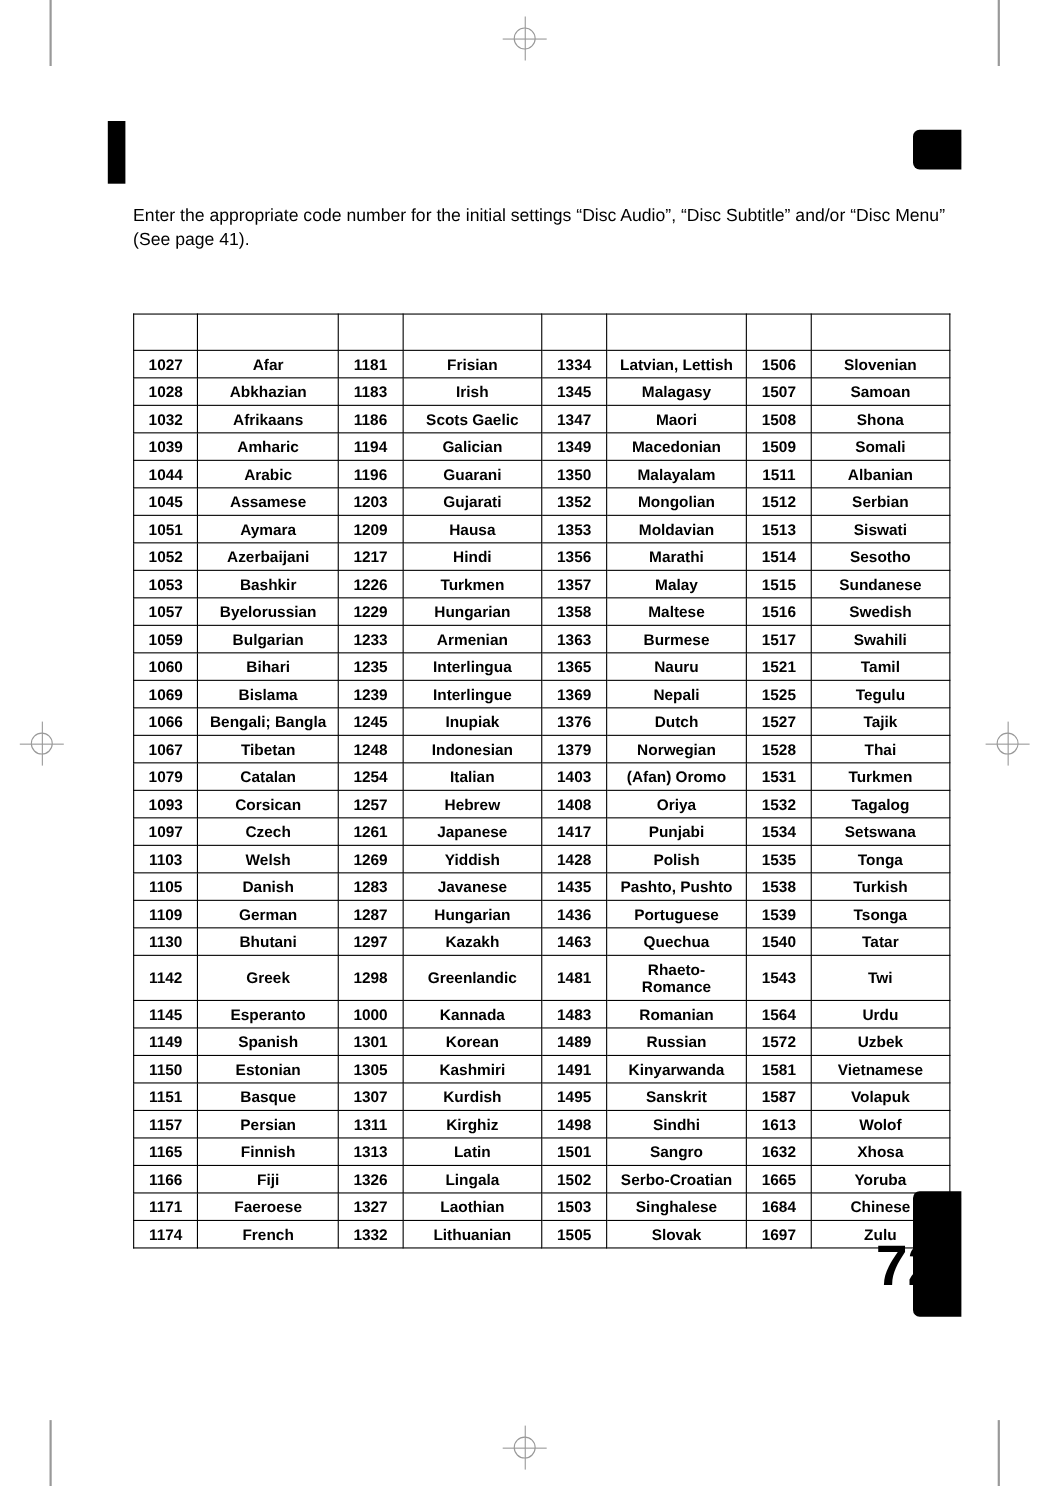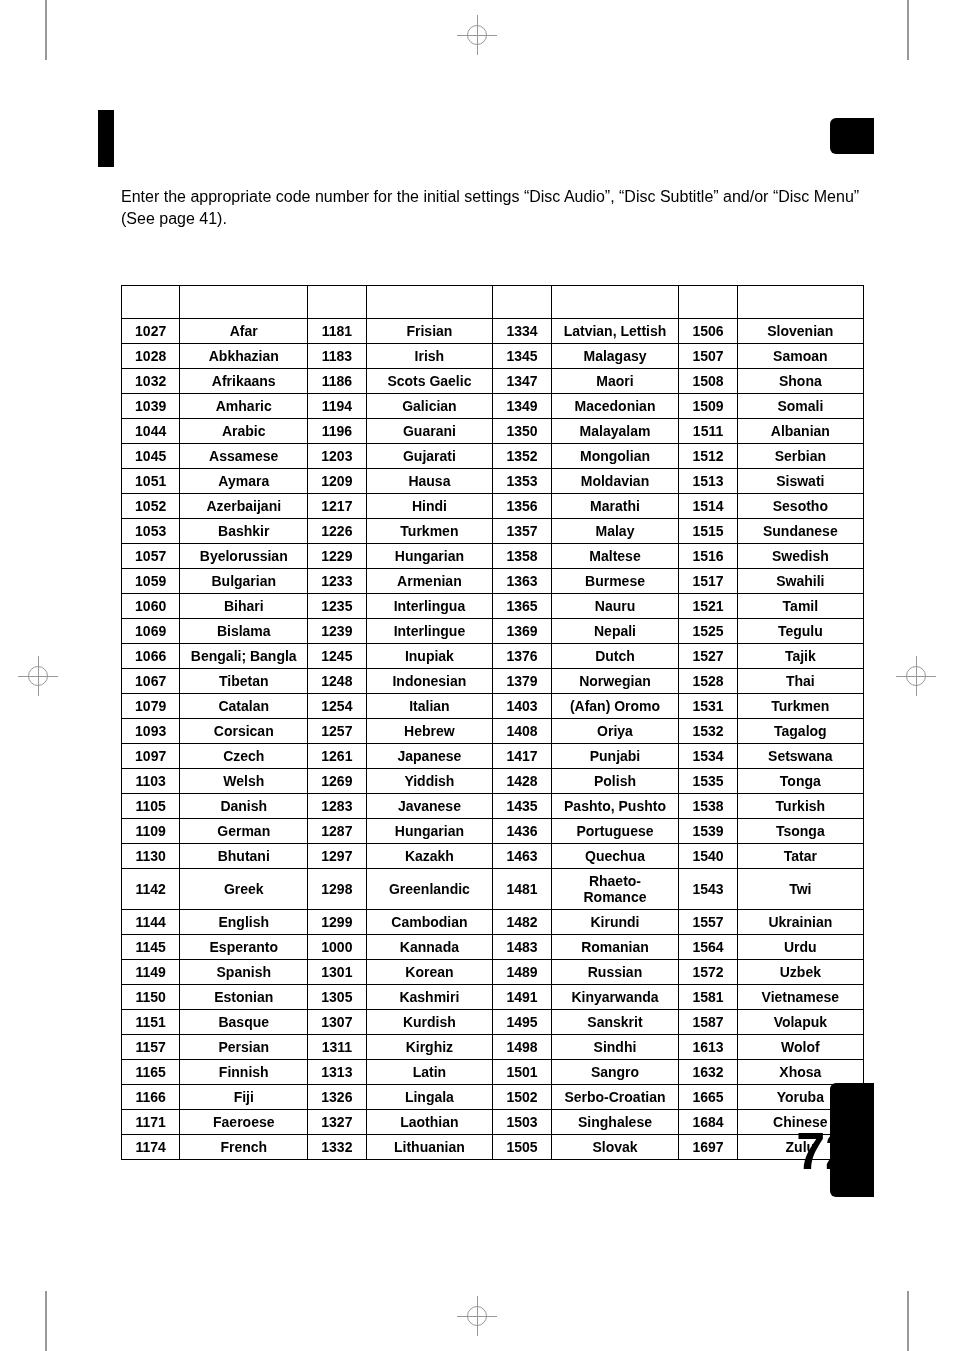--- a/index.html
+++ b/index.html
@@ -420,30 +420,20 @@
           <td class="code-col">1142</td>
           <td class="lang-col">Greek</td>
           <td class="code-col">1298</td>
           <td class="lang-col">Greenlandic</td>
           <td class="code-col">1481</td>
           <td class="lang-col">Rhaeto-Romance</td>
           <td class="code-col">1543</td>
           <td class="lang-col">Twi</td>
         </tr>
         <tr>
-          <td class="code-col">1144</td>
-          <td class="lang-col">English</td>
-          <td class="code-col">1299</td>
-          <td class="lang-col">Cambodian</td>
-          <td class="code-col">1482</td>
-          <td class="lang-col">Kirundi</td>
-          <td class="code-col">1557</td>
-          <td class="lang-col">Ukrainian</td>
-        </tr>
-        <tr>
           <td class="code-col">1145</td>
           <td class="lang-col">Esperanto</td>
           <td class="code-col">1000</td>
           <td class="lang-col">Kannada</td>
           <td class="code-col">1483</td>
           <td class="lang-col">Romanian</td>
           <td class="code-col">1564</td>
           <td class="lang-col">Urdu</td>
         </tr>
         <tr>

